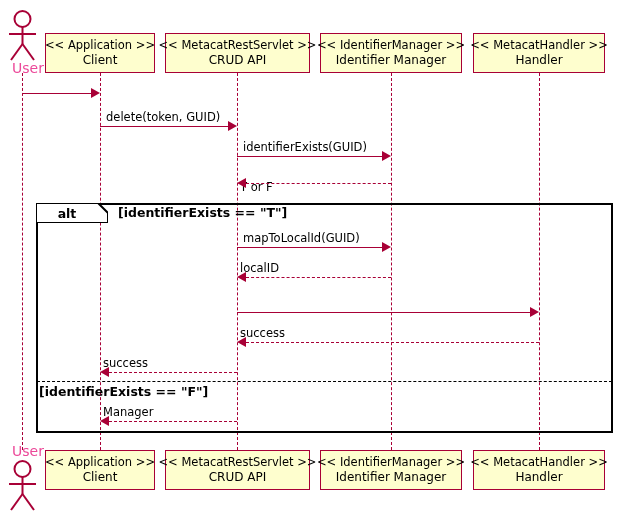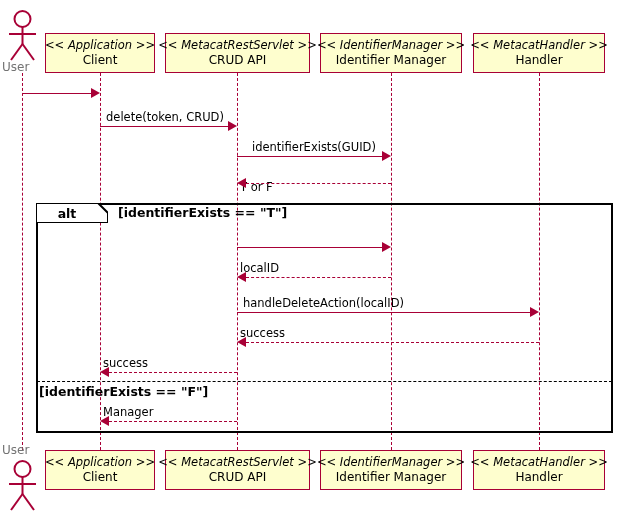--- a/index.html
+++ b/index.html
@@ -23,38 +23,37 @@
     position:absolute;
     background:#FEFECE;
     border:1px solid #A80036;
     box-sizing:border-box;
     text-align:center;
     display:flex;flex-direction:column;
     align-items:center;justify-content:center;
     line-height:1.25;
   }
   .stereo{
-    font-style:italic;
     font-size:11.5px;
     color:#000000;
     white-space:nowrap;
   }
   .pname{
     font-size:12px;
     color:#000000;
     white-space:nowrap;
   }
 
   
   .actor{position:absolute;}
   .actor svg{display:block;}
   .actor-label{
     position:absolute;
-    font-size:12px;color:#737373;
-    text-align:left;white-space:nowrap;
+    font-size:14px;color:#ec4899;
+    text-align:right;white-space:nowrap;
   }
 
   
   .msg-line{
     position:absolute;height:0;
     border-top:1px solid #A80036;
   }
   .msg-line.dashed{
     border-top:1px dashed #A80036;
   }
@@ -188,40 +187,40 @@
   <div class="alt-guard" style="left:118px;top:205px;">[identifierExists == "T"]</div>
 
   <div class="alt-divider" style="left:37px;top:381px;width:575px;"></div>
 
   <div class="alt-guard" style="left:39px;top:384px;">[identifierExists == "F"]</div>
 
   <div class="msg-line" style="left:22px;top:93px;width:69px;"></div>
   <div class="arrowhead right" style="left:91px;top:88px;"></div>
   <div class="msg-label" style="left:28px;top:78px;"></div>
 
-  <div class="msg-label" style="left:106px;top:110px;">delete(token, CRUD)</div>
+  <div class="msg-label" style="left:106px;top:110px;">delete(token, GUID)</div>
   <div class="msg-line" style="left:100px;top:126px;width:128px;"></div>
   <div class="arrowhead right" style="left:228px;top:121px;"></div>
 
-  <div class="msg-label" style="left:252px;top:140px;">identifierExists(GUID)</div>
+  <div class="msg-label" style="left:243px;top:140px;">identifierExists(GUID)</div>
   <div class="msg-line" style="left:237px;top:156px;width:145px;"></div>
   <div class="arrowhead right" style="left:382px;top:151px;"></div>
 
   <div class="msg-label" style="left:240px;top:180px;">T or F</div>
   <div class="msg-line dashed" style="left:246px;top:183px;width:145px;"></div>
   <div class="arrowhead left" style="left:237px;top:178px;"></div>
 
+  <div class="msg-label" style="left:243px;top:231px;">mapToLocalId(GUID)</div>
   <div class="msg-line" style="left:237px;top:247px;width:145px;"></div>
   <div class="arrowhead right" style="left:382px;top:242px;"></div>
 
   <div class="msg-label" style="left:240px;top:261px;text-align:center;">localID</div>
   <div class="msg-line dashed" style="left:246px;top:277px;width:145px;"></div>
   <div class="arrowhead left" style="left:237px;top:272px;"></div>
 
-  <div class="msg-label" style="left:243px;top:296px;">handleDeleteAction(localID)</div>
   <div class="msg-line" style="left:237px;top:312px;width:293px;"></div>
   <div class="arrowhead right" style="left:530px;top:307px;"></div>
 
   <div class="msg-label" style="left:240px;top:326px;">success</div>
   <div class="msg-line dashed" style="left:246px;top:342px;width:293px;"></div>
   <div class="arrowhead left" style="left:237px;top:337px;"></div>
 
   <div class="msg-label" style="left:103px;top:356px;">success</div>
   <div class="msg-line dashed" style="left:109px;top:372px;width:128px;"></div>
   <div class="arrowhead left" style="left:100px;top:367px;"></div>

